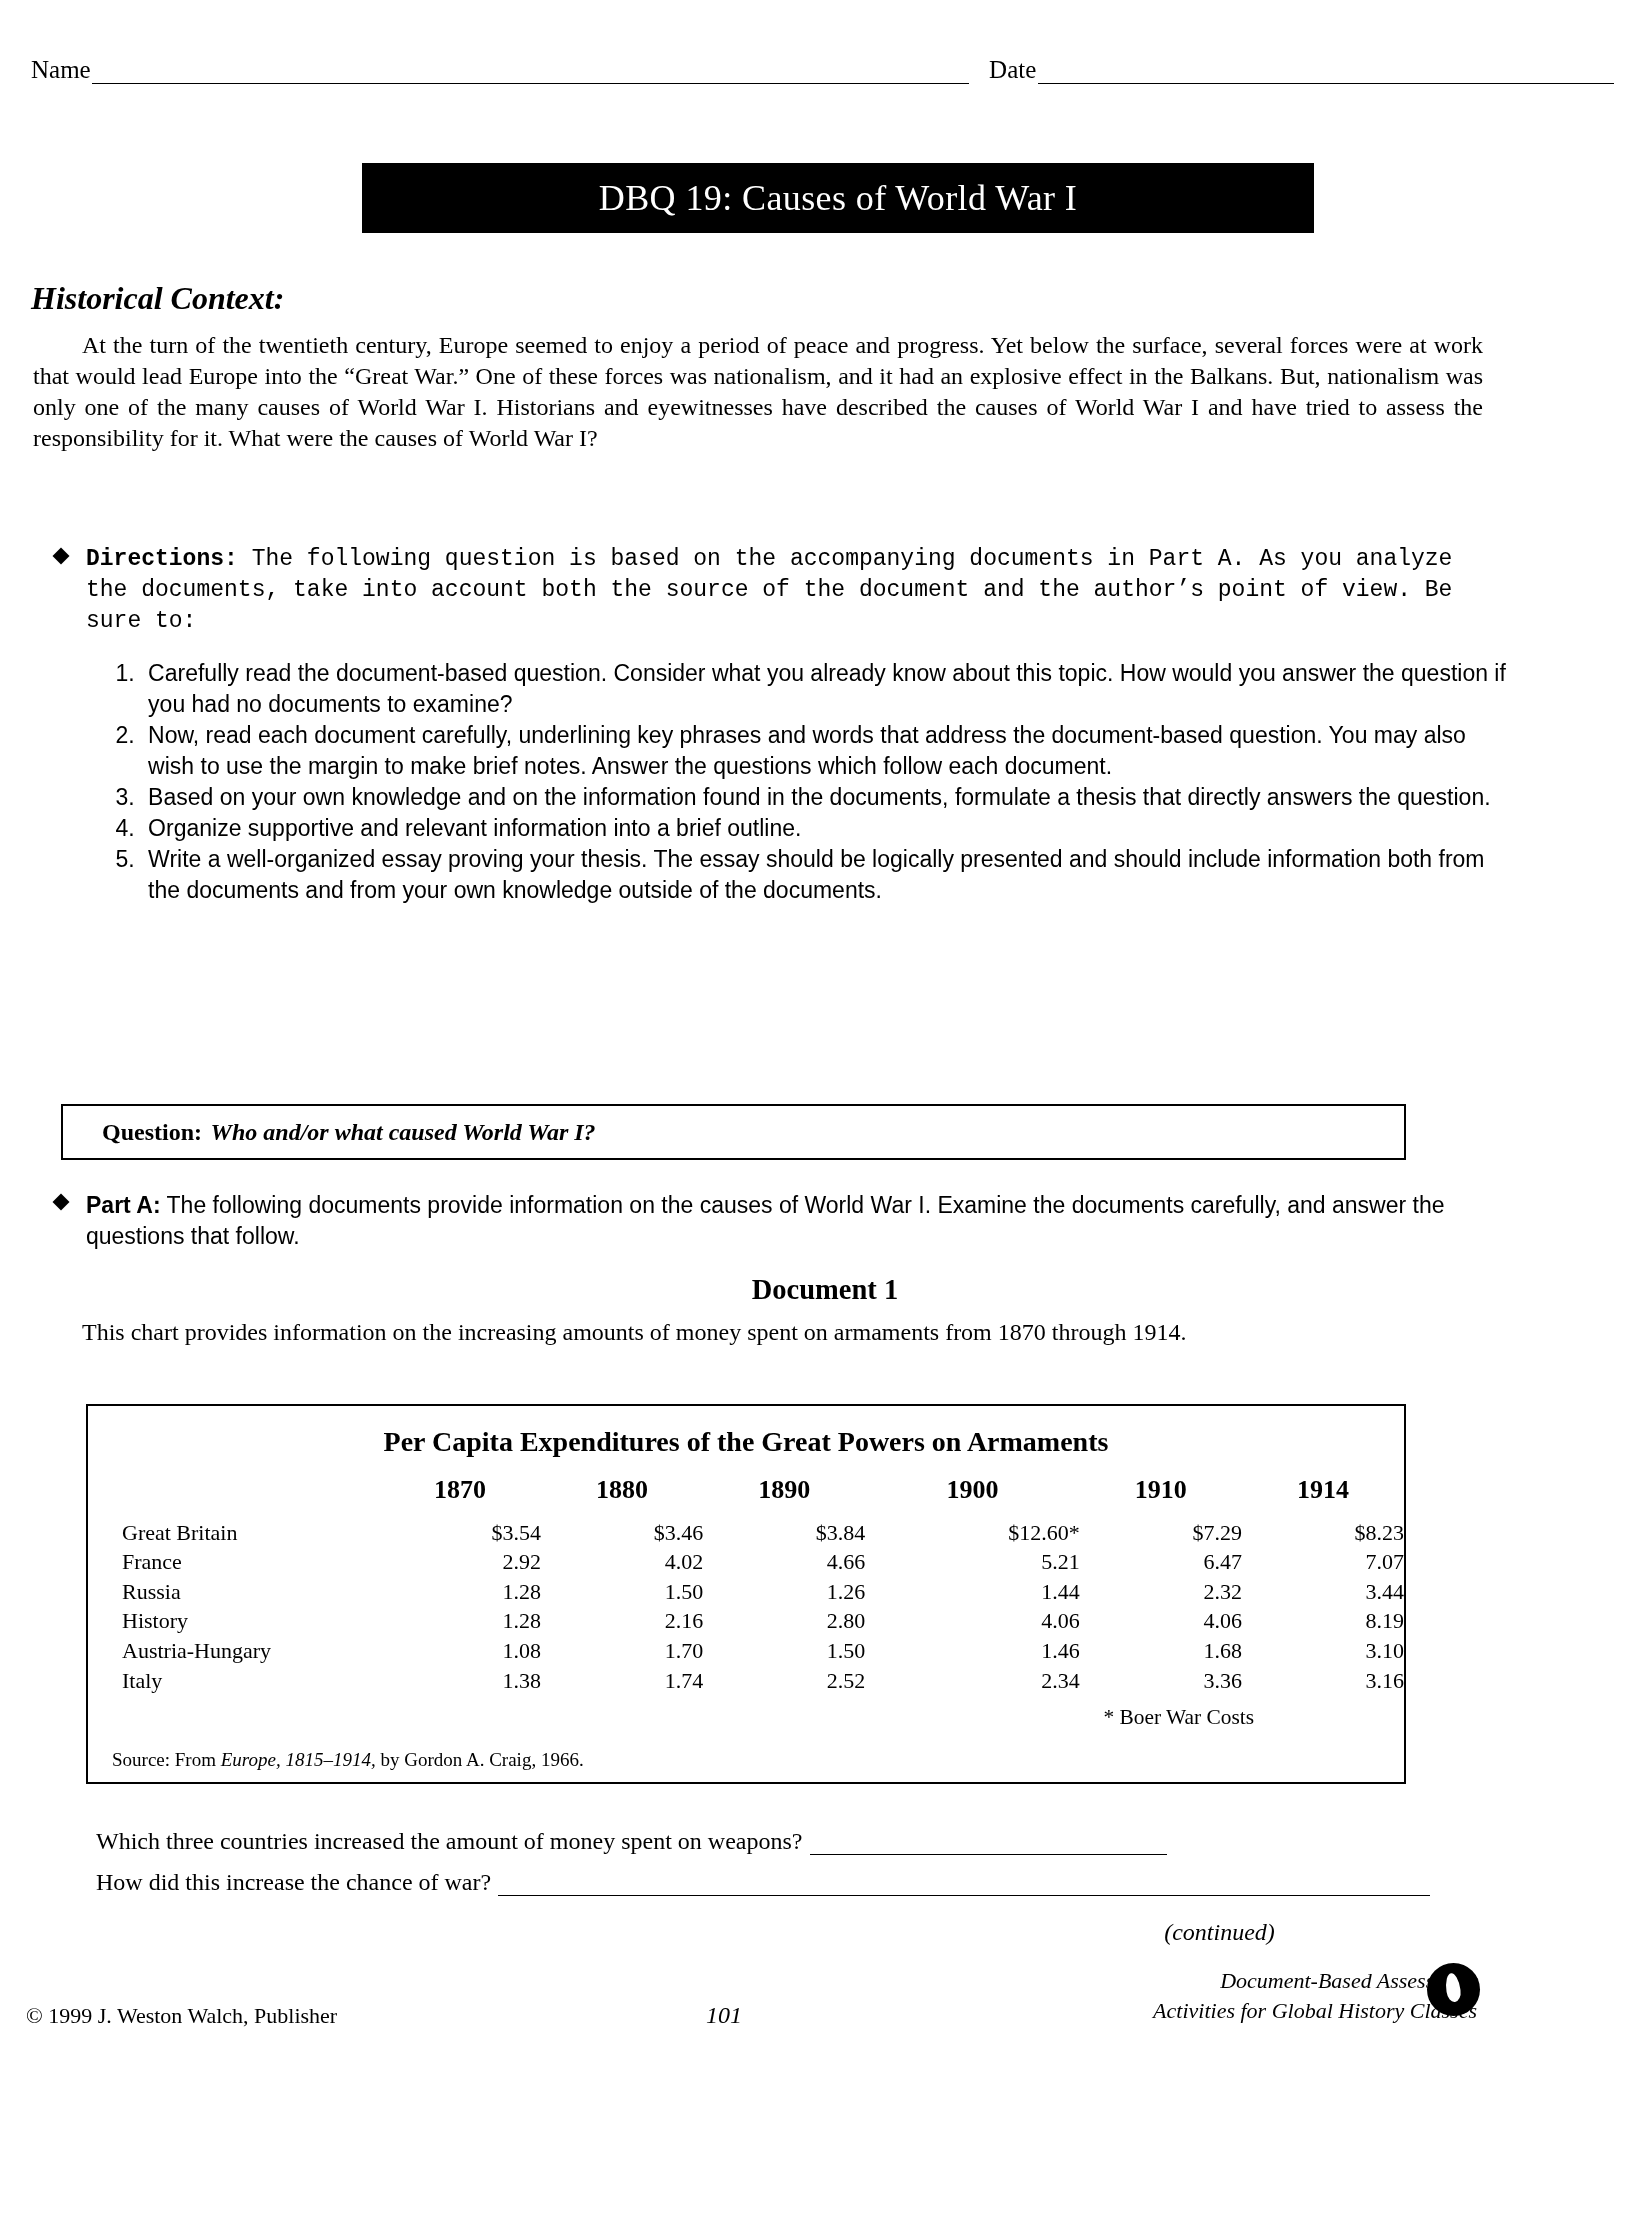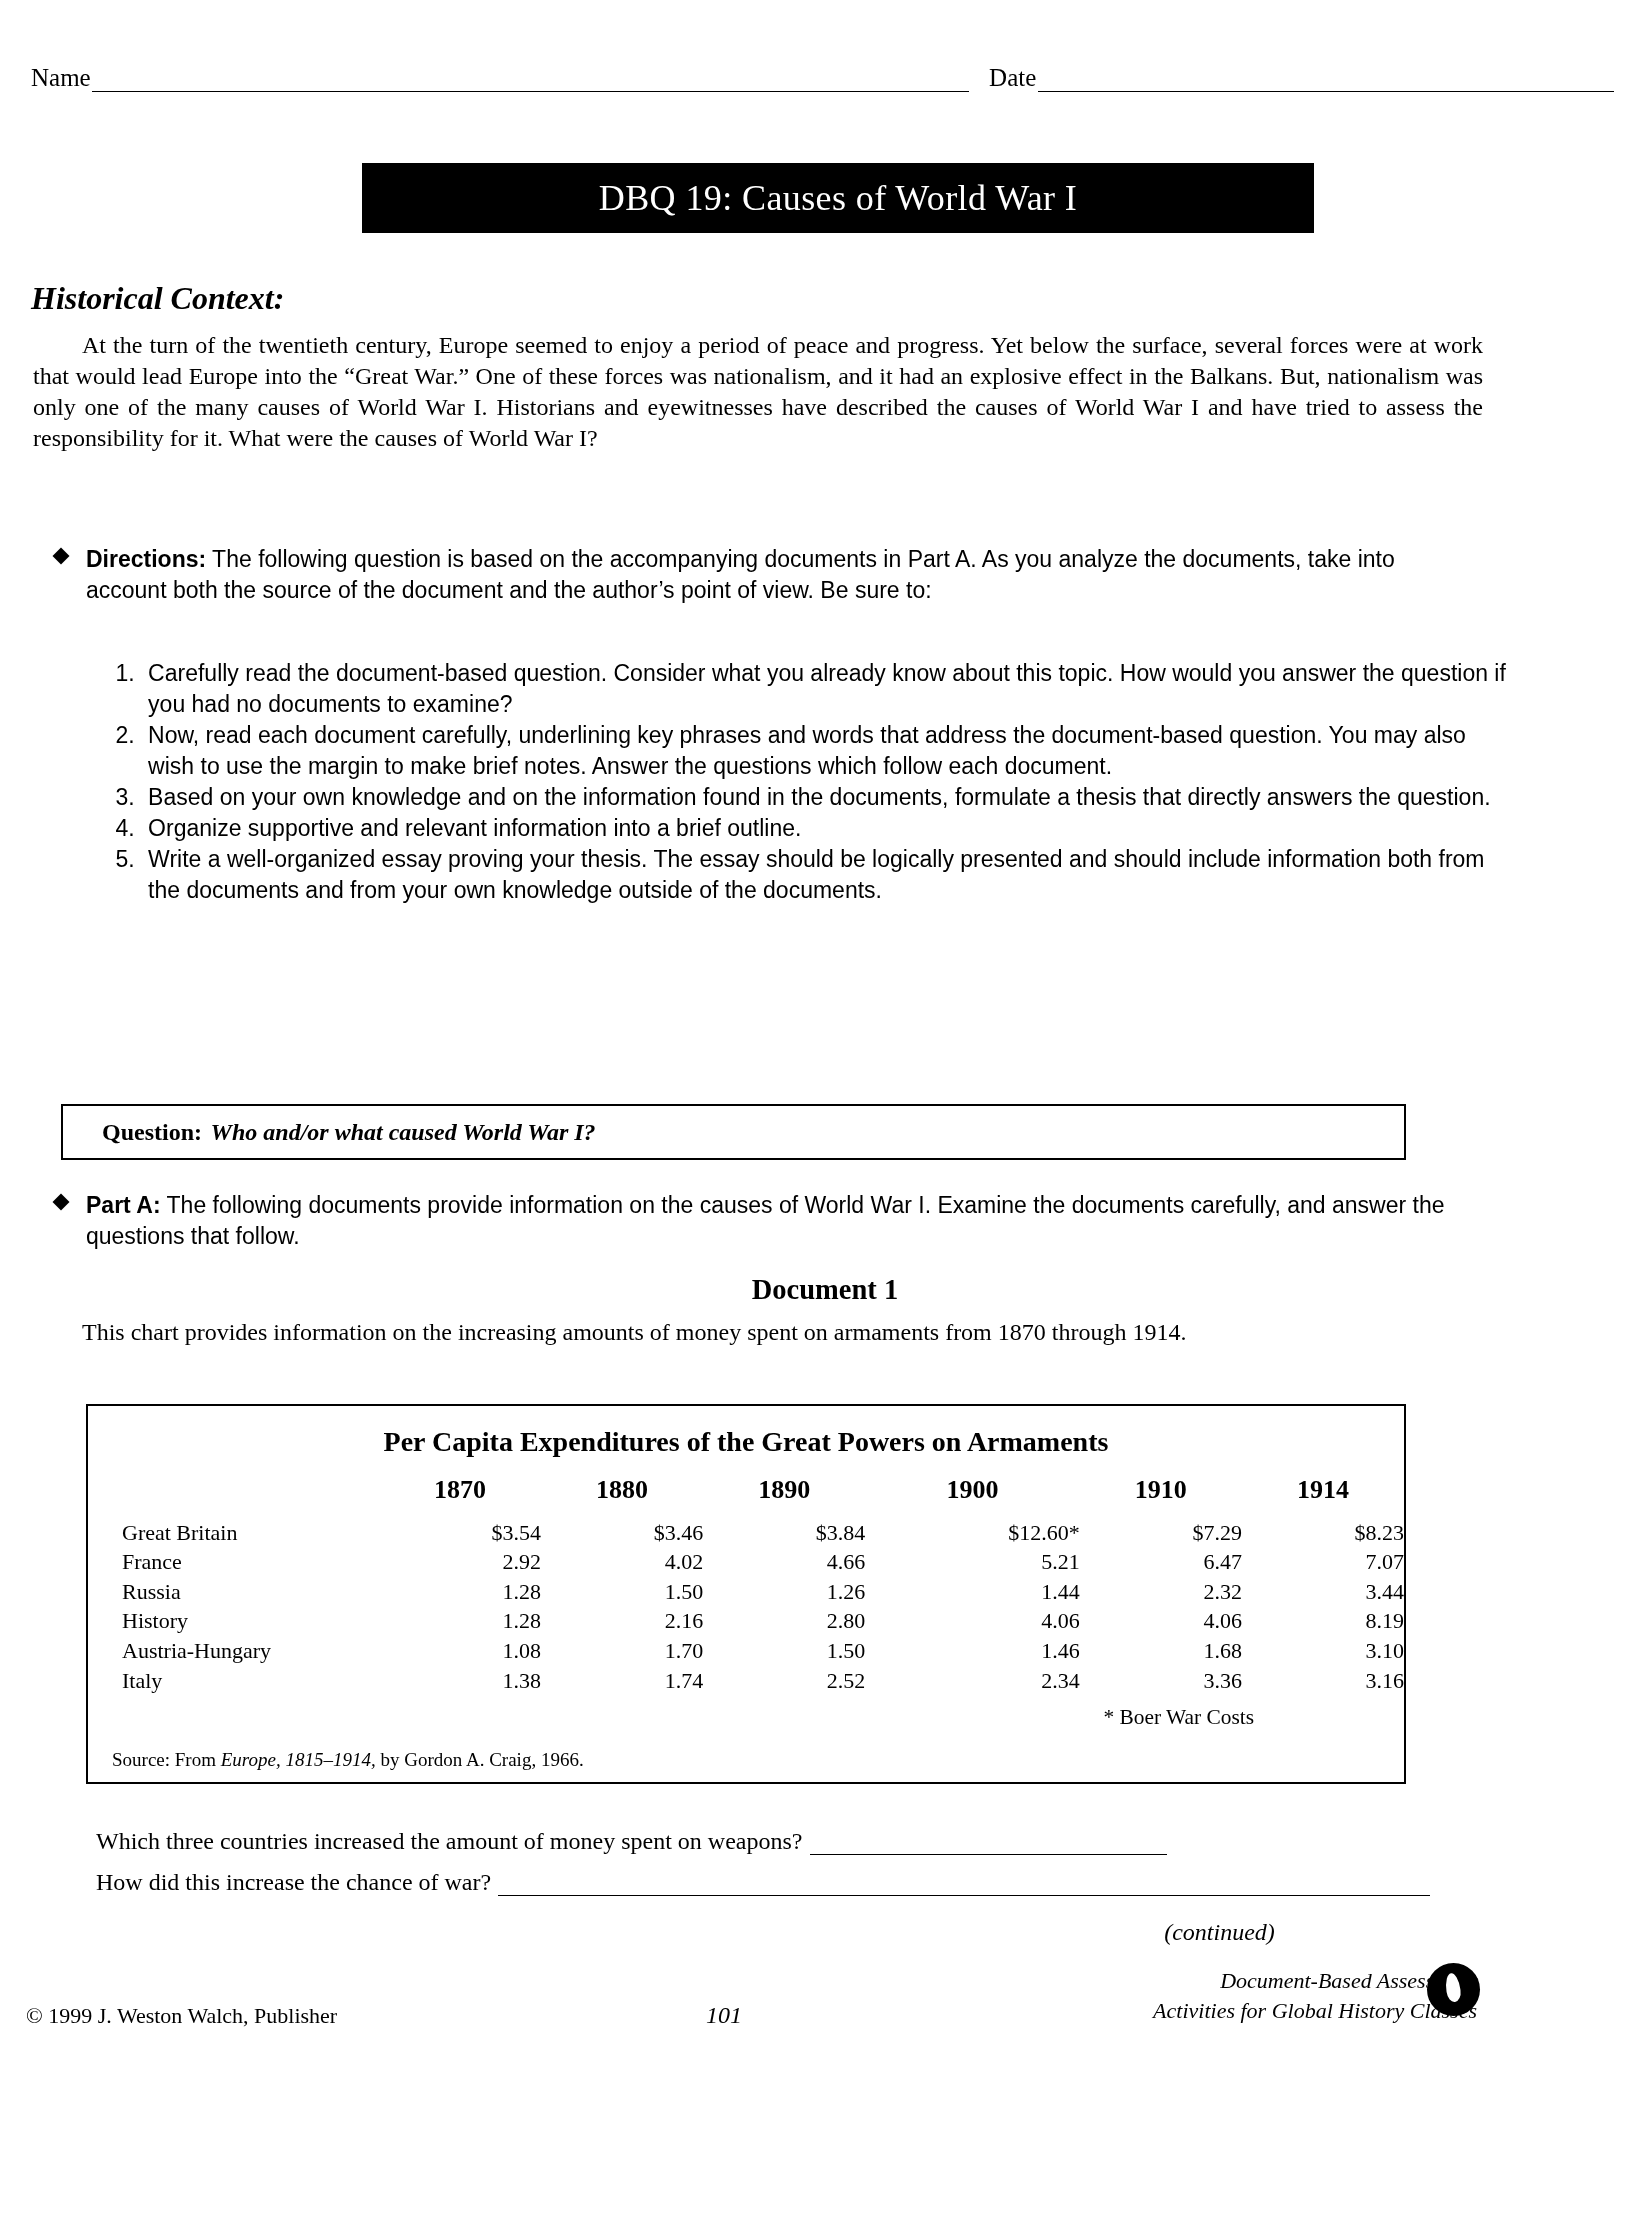--- a/index.html
+++ b/index.html
@@ -35,21 +35,21 @@
     font-size: 25px;
   }
   .namedate .lbl { white-space: nowrap; }
   .namedate .rule {
     flex: 1 1 auto;
     border-bottom: 1.4px solid #000;
     height: 21.4px;
     margin: 0 0 0 1.4px;
   }
   .namedate .rule.name { flex: 0 0 877px; }
-  .namedate .lbl.date { margin-left: 20px; margin-top: 8px; }
+  .namedate .lbl.date { margin-left: 20px; }
   .namedate .rule.date { flex: 1 1 auto; }
 
   
   .title-banner {
     position: absolute;
     top: 163px;
     left: 362px;
     width: 952px;
     height: 70px;
     background: #000000;
@@ -103,20 +103,21 @@
     left: -0.7px;
     top: 6.4px;
     width: 12px;
     height: 12px;
     background: #000;
     transform: rotate(45deg);
   }
   #directions .dir-text {
     margin-left: 30px;
     text-indent: 0;
+    font-family: Liberation Mono, monospace;
   }
   #directions .dir-text b { font-weight: bold; }
 
   ol.steps {
     position: absolute;
     top: 658px;
     left: 100px;
     width: 1377px;
     margin: 0;
     padding: 0 0 0 41px;

